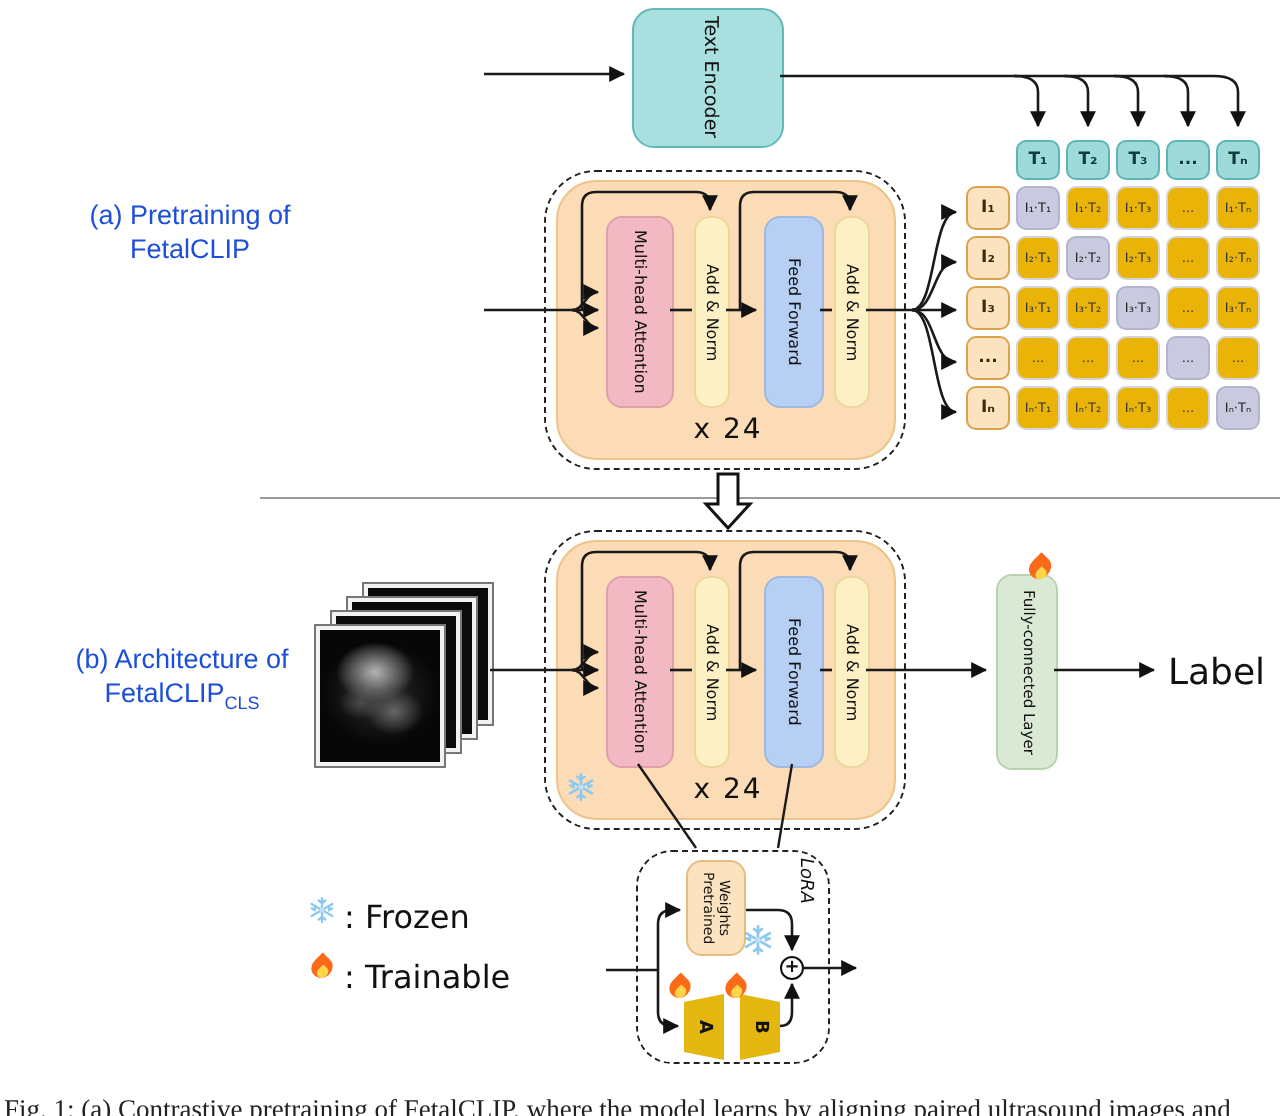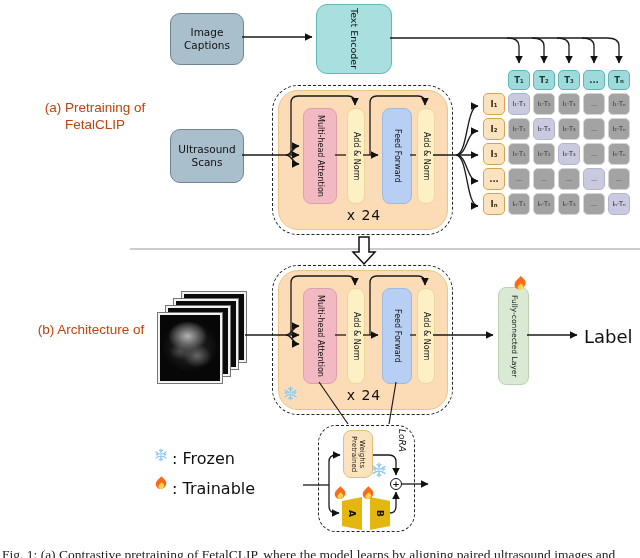--- a/index.html
+++ b/index.html
@@ -13,29 +13,29 @@
   .graybox{background:#a9bfcc;border:1.3px solid #6f8494;border-radius:10px;font-size:10.5px;line-height:1.25;}
   .tealbox{background:#a9dfdf;border:1.3px solid #62b8b8;border-radius:11px;}
   .dashed{border:1.6px dashed #222;border-radius:26px;}
   .orange-inner{background:#fbdcb6;border:1px solid #eec387;border-radius:20px;}
   .comp{position:absolute;display:flex;align-items:center;justify-content:center;border-radius:8px;font-size:8px;}
   .mha{background:#f2b9c2;border:1px solid #dfa0ad;}
   .addnorm{background:#fdf0c5;border:1px solid #ecd79a;}
   .ff{background:#b6cff2;border:1px solid #9fb9e2;}
   .fcgreen{background:#d9e9d4;border:1px solid #b9d2b2;border-radius:8px;font-size:7.5px;}
   .x24{font-size:14px;letter-spacing:1px;}
-  .sectionlabel{font-size:13.5px;font-family:"Liberation Sans",sans-serif;text-align:center;line-height:1.25;color:#c2410c;}
+  .sectionlabel{font-size:13.5px;font-family:"Liberation Sans",sans-serif;text-align:center;line-height:1.25;color:#1d4ed8;}
   sub.cls{font-size:9px;}
   
   .matrix{position:absolute;left:483px;top:70px;display:grid;grid-template-columns:22px repeat(5,22px);
           grid-template-rows:20px repeat(5,22px);gap:3px;}
   .matrix div{display:flex;align-items:center;justify-content:center;}
   .t-box{background:#9edada;border:1px solid #5cb6b6;border-radius:5px;font-size:8.5px;font-weight:600;color:#123c3c;}
   .i-box{background:#fbe3c0;border:1px solid #dba24e;border-radius:5px;font-size:8.5px;font-weight:600;color:#3c2a0e;}
-  .m-cell{background:#a3a3a3;border:1px solid #d4d4d4;border-radius:5px;font-size:6.5px;color:#333;}
+  .m-cell{background:#eab308;border:1px solid #d4d4d4;border-radius:5px;font-size:6.5px;color:#333;}
   .m-cell.diag{background:#c9cadf;border-color:#b3b5cf;color:#222;}
   .m-corner{background:transparent;}
   
   .us-frame{position:absolute;width:60px;height:66px;background:#0b0b0b;border:2px solid #f2f2f2;box-shadow:0 0 0 1px #777;}
   .us-img{background:
     radial-gradient(ellipse 26px 20px at 46% 32%, rgba(205,205,205,.85), rgba(130,130,130,.3) 60%, transparent 75%),
     radial-gradient(ellipse 20px 16px at 62% 62%, rgba(160,160,160,.55), transparent 72%),
     radial-gradient(ellipse 16px 12px at 34% 55%, rgba(120,120,120,.5), transparent 70%),
     radial-gradient(ellipse 36px 32px at 50% 48%, rgba(95,95,95,.45), transparent 80%),
     #070707;}
@@ -75,29 +75,25 @@
           <path d="M7.6 3.2L10 5l2.4-1.8M7.6 16.8L10 15l2.4 1.8M2.8 9l2.1 1 .1-2.6M17.2 9l-2.1 1-.1-2.6"></path>
         </g>
         <circle cx="10" cy="10" r="1.7" fill="#bfe0f7"></circle>
       </symbol>
     </defs>
   </svg>
 
   <div class="abs sectionlabel pre" style="left:20px;top:100px;width:150px;">(a) Pretraining of
 FetalCLIP</div>
 
-  <div class="abs flex graybox pre" style="left:170px;top:13px;width:72px;height:50px;">Image
-Captions</div>
 
   <div class="abs flex tealbox" style="left:316px;top:4px;width:74px;height:68px;">
     <span class="vtext" style="font-size:9.5px;">Text Encoder</span>
   </div>
 
-  <div class="abs flex graybox pre" style="left:170px;top:129px;width:72px;height:52px;">Ultrasound
-Scans</div>
 
   <div class="abs dashed" style="left:272px;top:85px;width:181px;height:150px;box-sizing:border-box;"></div>
   <div class="abs orange-inner" style="left:278px;top:90px;width:170px;height:140px;box-sizing:border-box;"></div>
   <div class="comp mha" style="left:303px;top:108px;width:32px;height:94px;">
     <span class="vtext">Multi-head Attention</span>
     </div>
   <div class="comp addnorm" style="left:347px;top:108px;width:16px;height:94px;">
     <span class="vtext">Add &amp; Norm</span>
     </div>
   <div class="comp ff" style="left:382px;top:108px;width:28px;height:94px;">
@@ -142,20 +138,21 @@
       <div class="i-box">Iₙ</div>
       <div class="m-cell">Iₙ·T₁</div>
       <div class="m-cell">Iₙ·T₂</div>
       <div class="m-cell">Iₙ·T₃</div>
       <div class="m-cell">...</div>
       <div class="m-cell diag">Iₙ·Tₙ</div>
     </div>
 
   <div class="abs sectionlabel" style="left:16px;top:322px;width:150px;">
     <div>(b) Architecture of</div>
+    <div><span>FetalCLIP</span><sub class="cls">CLS</sub></div>
   </div>
 
   <div class="us-frame" style="left:182px;top:292px;"></div>
   <div class="us-frame" style="left:174px;top:299px;"></div>
   <div class="us-frame" style="left:166px;top:306px;"></div>
   <div class="us-frame us-img" style="left:158px;top:313px;"></div>
 
   <div class="abs dashed" style="left:272px;top:265px;width:181px;height:150px;box-sizing:border-box;"></div>
   <div class="abs orange-inner" style="left:278px;top:270px;width:170px;height:140px;box-sizing:border-box;"></div>
   <div class="comp mha" style="left:303px;top:288px;width:32px;height:94px;">

